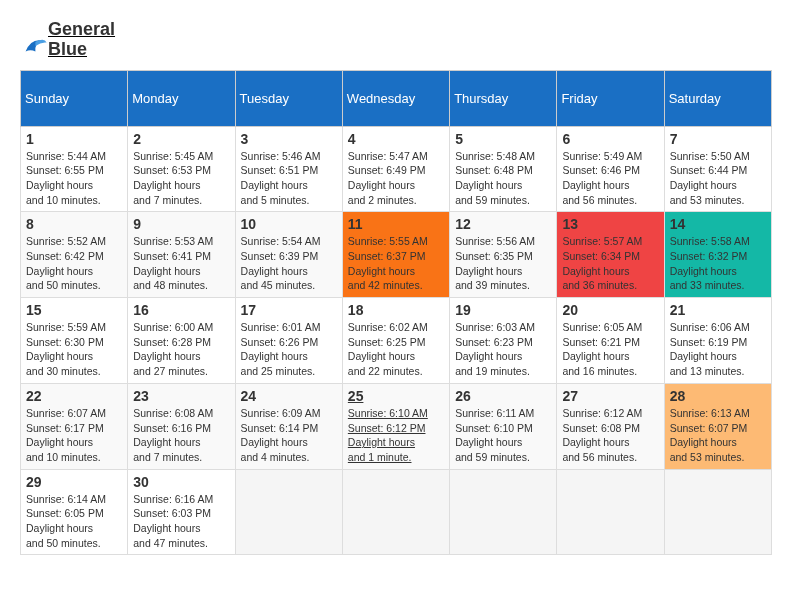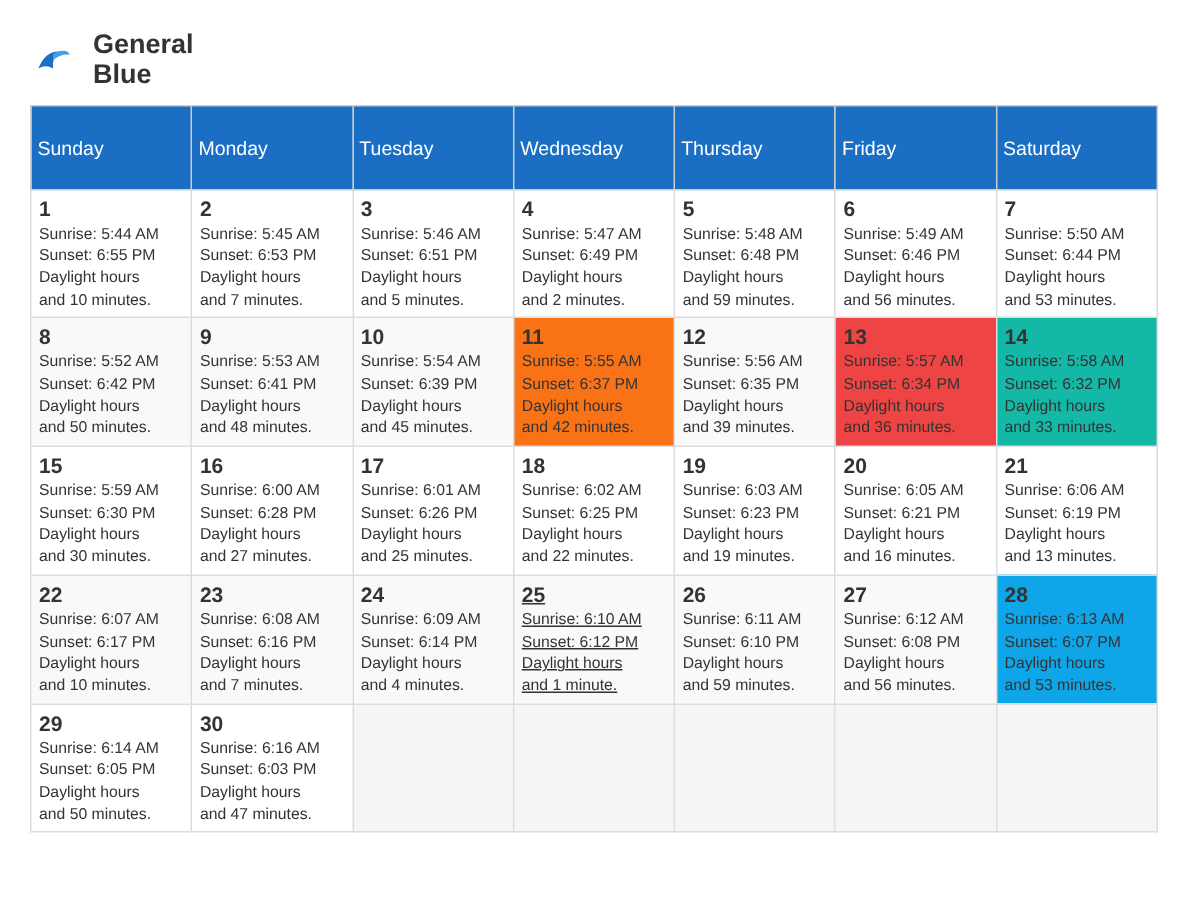--- a/index.html
+++ b/index.html
@@ -11,22 +11,23 @@
       padding: 20px;
     }
     .header {
       display: flex;
       justify-content: space-between;
       align-items: flex-start;
       margin-bottom: 10px;
     }
     .logo {
       display: flex;
-      align-items: center;
-      gap: 14px;
+      align-items: flex-end;
+      gap: 0;
+      text-decoration: underline;
     }
     .logo-text {
       font-size: 18px;
       font-weight: bold;
       color: #333;
       line-height: 1.1;
     }
     .logo-bird {
       width: 28px;
       height: 28px;
@@ -218,21 +219,21 @@
           <div class="day-info"><span>Sunrise: 6:10 AM</span><br><span>Sunset: 6:12 PM</span><br><span>Daylight hours</span><br><span>and 1 minute.</span></div>
         </td>
         <td style="background: rgb(249, 249, 249);">
           <span class="day-num">26</span>
           <div class="day-info"><span>Sunrise: 6:11 AM</span><br><span>Sunset: 6:10 PM</span><br><span>Daylight hours</span><br><span>and 59 minutes.</span></div>
         </td>
         <td style="background: rgb(249, 249, 249);">
           <span class="day-num">27</span>
           <div class="day-info"><span>Sunrise: 6:12 AM</span><br><span>Sunset: 6:08 PM</span><br><span>Daylight hours</span><br><span>and 56 minutes.</span></div>
         </td>
-        <td style="background: #0ea5e9;">
+        <td style="background: #fdba74;">
           <span class="day-num">28</span>
           <div class="day-info"><span>Sunrise: 6:13 AM</span><br><span>Sunset: 6:07 PM</span><br><span>Daylight hours</span><br><span>and 53 minutes.</span></div>
         </td>
       </tr>
       <tr>
         <td style="background: rgb(255, 255, 255);">
           <span class="day-num">29</span>
           <div class="day-info"><span>Sunrise: 6:14 AM</span><br><span>Sunset: 6:05 PM</span><br><span>Daylight hours</span><br><span>and 50 minutes.</span></div>
         </td>
         <td style="background: rgb(255, 255, 255);">

